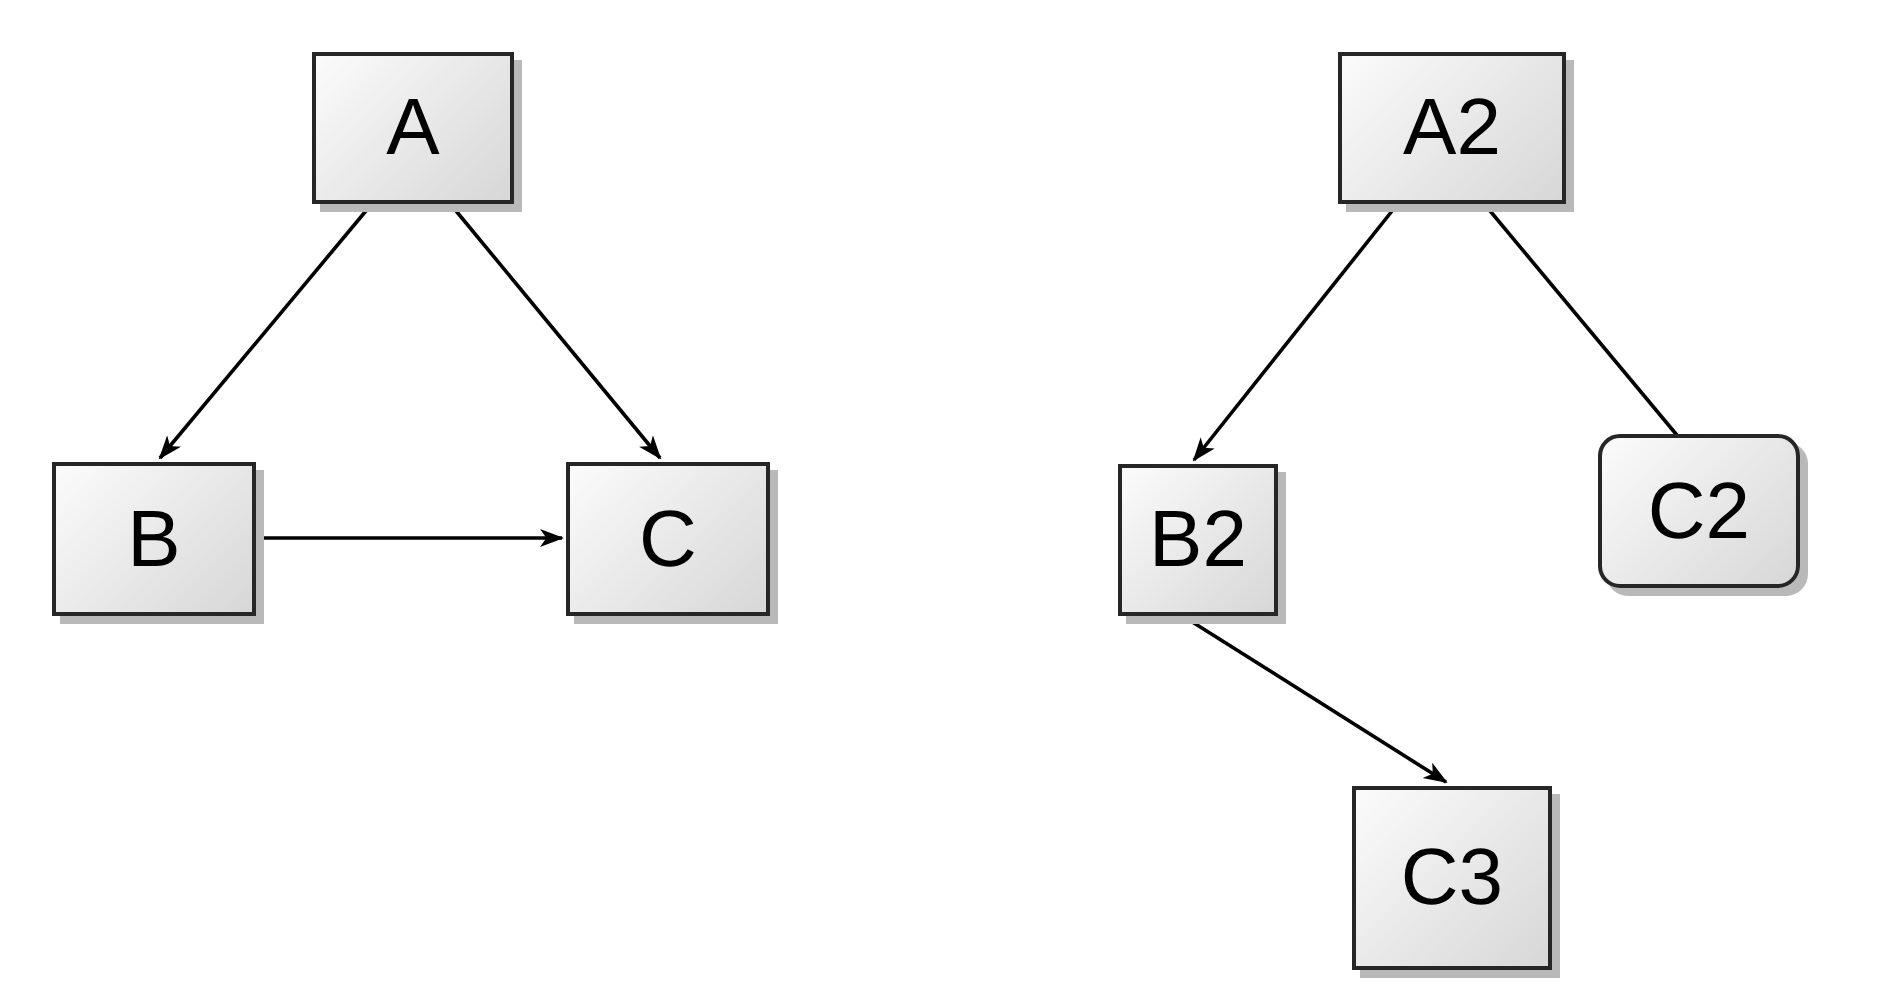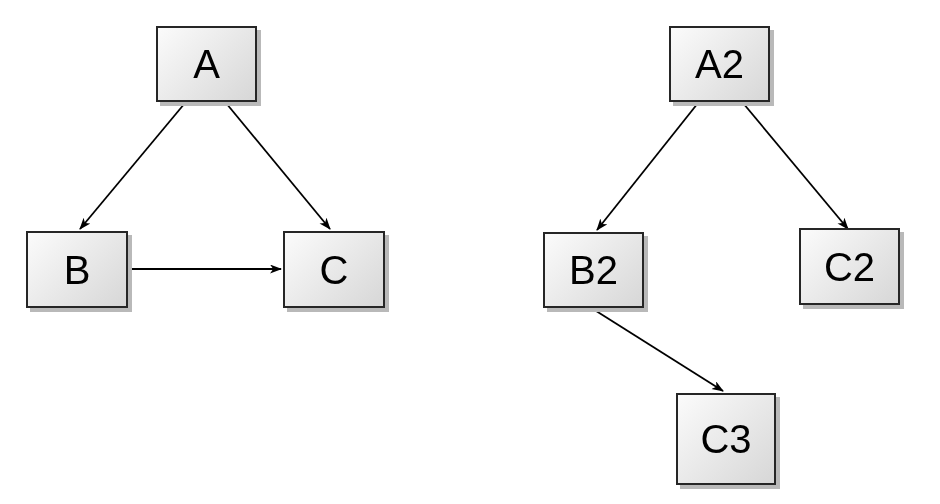--- a/index.html
+++ b/index.html
@@ -68,26 +68,26 @@
   <div class="node" style="left:156px; top:26px; width:101px; height:76px;">
     <span class="node-label">A</span>
   </div>
   <div class="node" style="left:26px; top:231px; width:102px; height:77px;">
     <span class="node-label">B</span>
   </div>
   <div class="node" style="left:283px; top:231px; width:102px; height:77px;">
     <span class="node-label">C</span>
   </div>
 
-  <div class="node" style="left:669px; top:26px; width:101px; height:76px;">
+  <div class="node" style="left:669px; top:26px; width:114px; height:76px;">
     <span class="node-label">A2</span>
   </div>
-  <div class="node" style="left:543px; top:232px; width:101px; height:76px;">
+  <div class="node" style="left:559px; top:232px; width:80px; height:76px;">
     <span class="node-label">B2</span>
   </div>
-  <div class="node" style="left:799px; top:228px; width:101px; height:77px;">
+  <div class="node" style="left:799px; top:217px; width:101px; height:77px;border-radius:11px;">
     <span class="node-label">C2</span>
   </div>
   <div class="node" style="left:676px; top:393px; width:100px; height:92px;">
     <span class="node-label">C3</span>
   </div>
 
 </div>
 
 </body></html>

